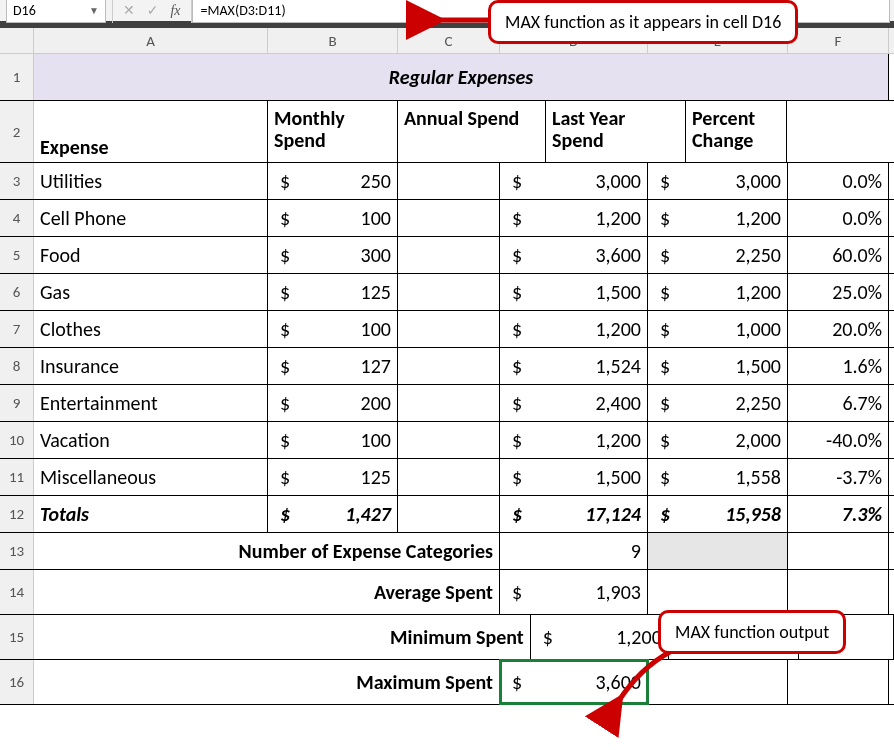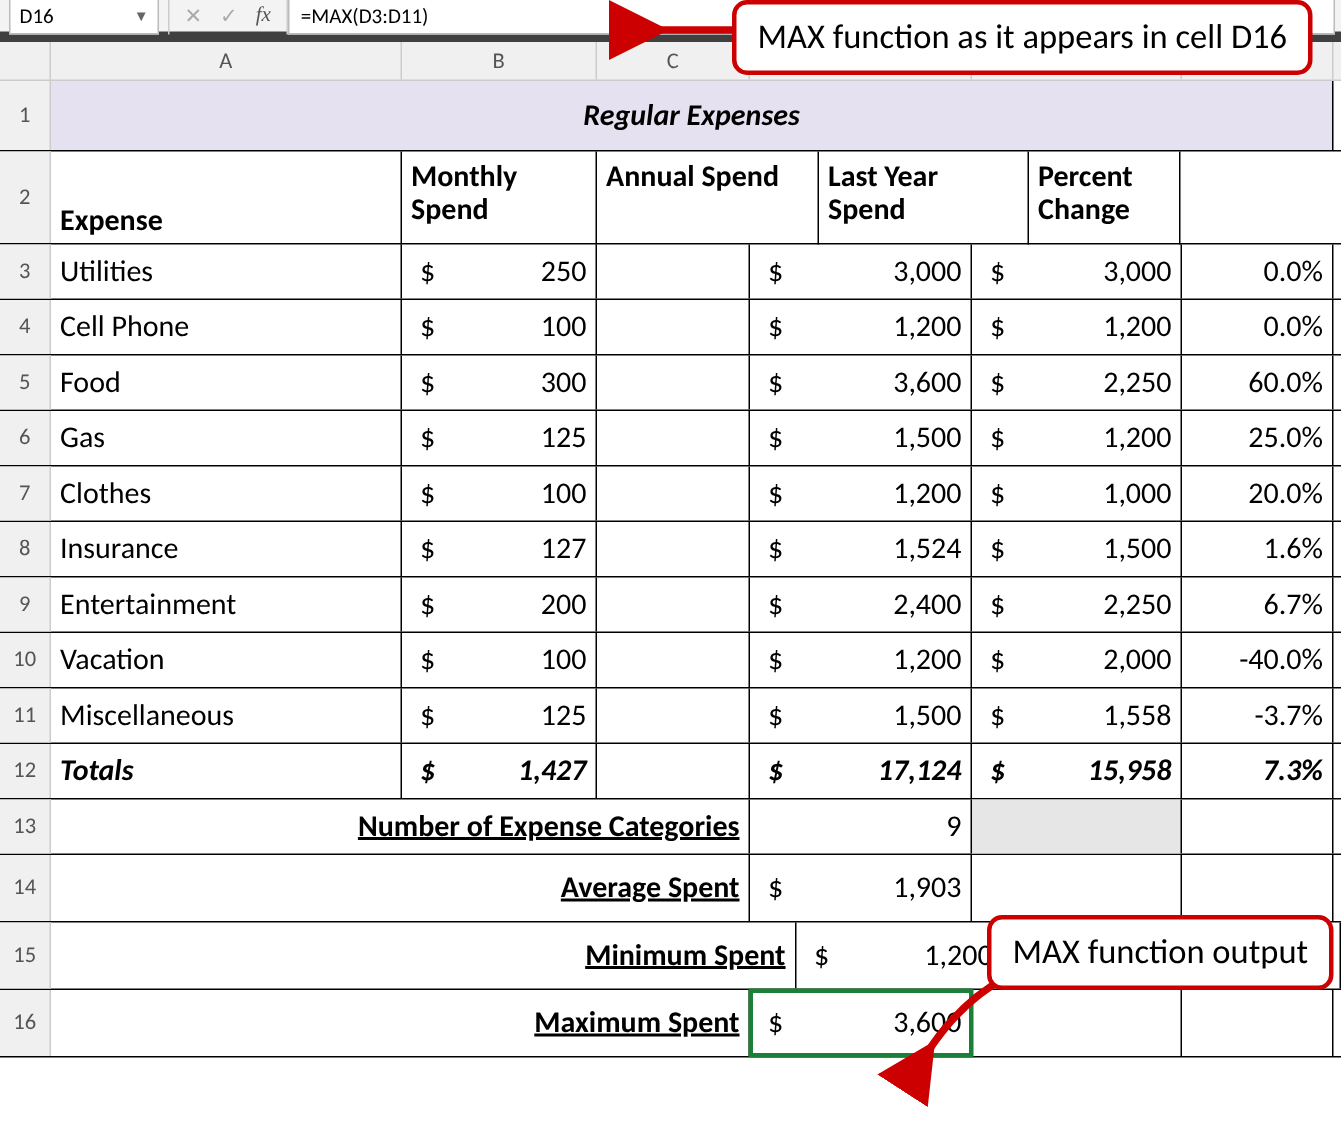--- a/index.html
+++ b/index.html
@@ -113,36 +113,36 @@
     justify-content: center;
     font-size: 20px;
     font-weight: bold;
     font-style: italic;
   }
   .money { justify-content: space-between; }
   .money .ds { padding-left: 6px; }
   .money .amt { text-align: right; }
   .pct { justify-content: flex-end; text-align: right; }
   .totals { font-weight: bold; font-style: italic; }
-  .summary-label { font-weight: bold; justify-content: flex-end; text-align: center; border-right: 1px solid #000; text-decoration: underline; }
+  .summary-label { font-weight: bold; justify-content: flex-end; text-align: center; border-right: 1px solid #000; }
   .greybg { background: #e6e6e6; }
   .row.tall { }
   .row.tall .cell { height: 44px; }
   .row.tall .rnum { }
   
   .selected { outline: 3px solid #1a7f37; outline-offset: -2px; }
 
   
   .callout {
     position: absolute;
     background: #fff;
     border: 3px solid #c00;
     border-radius: 10px;
     padding: 8px 14px;
-    font-size: 23px;
+    font-size: 18px;
     color: #000;
     z-index: 10;
   }
   .arrow {
     position: absolute;
     z-index: 9;
   }
   .arrow svg { overflow: visible; }
 </style>
 </head>

